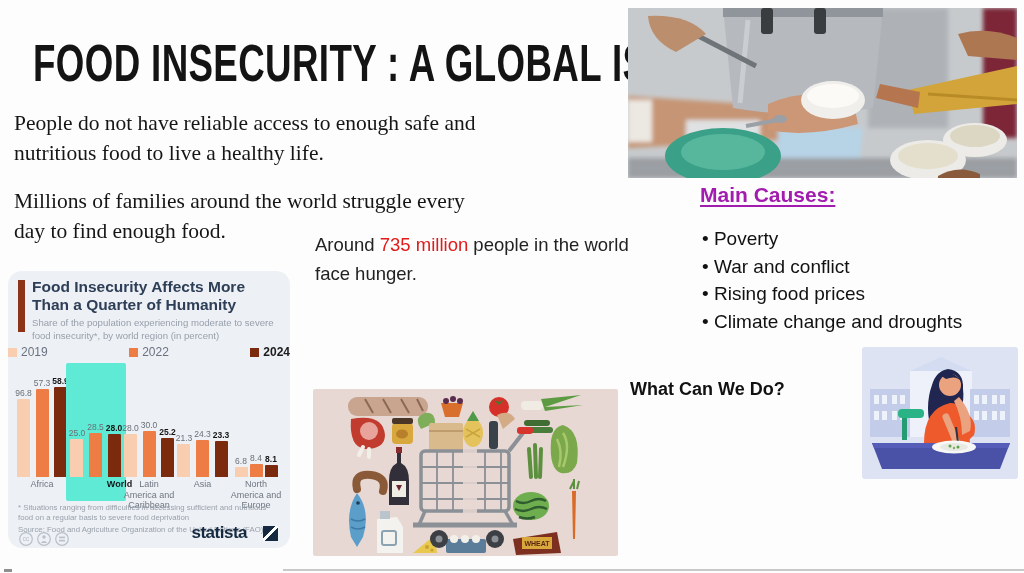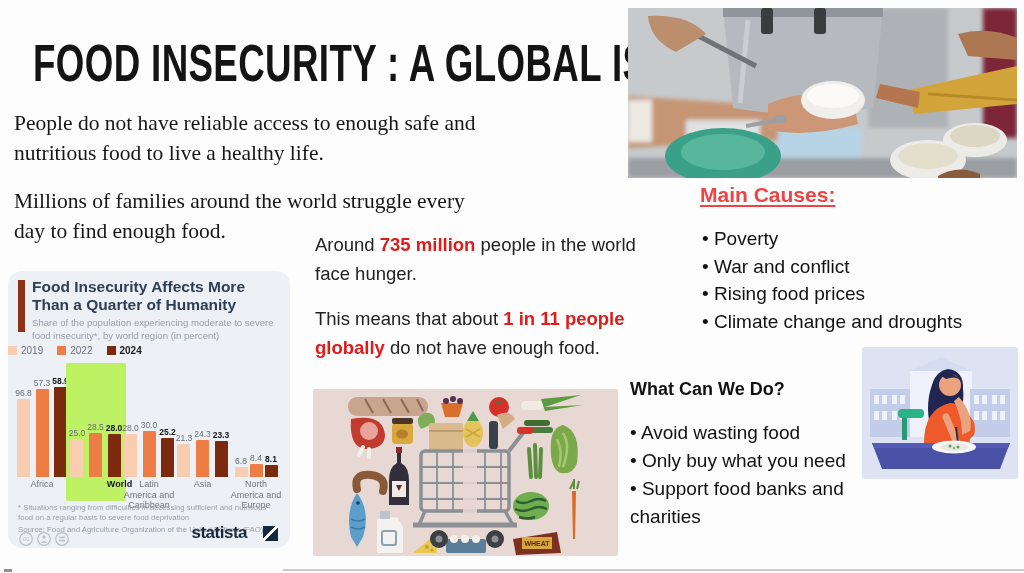--- a/index.html
+++ b/index.html
@@ -16,48 +16,48 @@
   }
   .intro{ position:absolute; left:14px; width:478px;
     font-family:"Liberation Serif", serif; font-size:21.5px; line-height:1.4; color:#161616;}
   .intro.p1{ top:96px;margin-top:12px; }
   .intro.p2{ top:186px; }
 
   
   .facts{ position:absolute; left:315px; top:231px; width:346px;
     font-size:18.5px; line-height:1.55; color:#222;}
   .facts p + p { margin-top:17px; }
-  .hl{ font-weight:bold; }
+  .hl{ font-weight:normal; }
 
   
   .causes-heading{ position:absolute; left:700px; top:183px; font-size:21px; font-weight:bold;
     text-decoration:underline; text-decoration-thickness:2px; text-underline-offset:3px;}
   ul.blist{ list-style:none; }
   ul.blist li::before{ content:"• "; }
   .causes-list{ position:absolute; left:702px; top:225px; width:320px; font-size:19px; line-height:27.5px; color:#111;}
   .do-heading{ position:absolute; left:630px; top:379px; font-size:18px; font-weight:bold; color:#111;}
   .do-list{ position:absolute; left:630px; top:419px; width:237px; font-size:19px; line-height:28px; color:#111;}
 
   
   .chart-card{ position:absolute; left:8px; top:271px; width:282px; height:277px;
     background:#edf0f5; border-radius:14px; font-family:"Liberation Sans", sans-serif;}
   .chart-accent{ position:absolute; left:10px; top:9px; width:7px; height:52px; background:#8d3418; }
   .chart-title{ position:absolute; left:24px; top:7px; width:250px;
     font-size:15.5px; line-height:1.16; font-weight:bold; color:#2d3e56; }
   .chart-subtitle{ position:absolute; left:24px; top:46px; width:248px;
     font-size:9.6px; line-height:1.32; color:#98a0ab; }
-  .chart-legend{ position:absolute; left:0; right:0; top:74px; display:flex; justify-content:flex-start; gap:14px;
-    font-size:10px; color:#6a7280; }
+  .chart-legend{ position:absolute; left:0; right:0; top:74px; display:flex; justify-content:space-between; gap:14px;
+    font-size:12px; color:#6a7280; }
   .legend-item{ display:inline-flex; align-items:center; gap:4px; }
   .legend-item .swatch{ width:9px; height:9px; display:inline-block; }
   .legend-item.strong{ font-weight:bold; color:#1c1c1c; }
   .chart-plot{ position:absolute; left:8px; right:8px; top:92px; height:138px;
     display:flex; justify-content:space-between; }
   .bar-group{ width:52px; height:138px; display:flex; flex-direction:column; justify-content:flex-end; align-items:center; }
-  .bar-group.highlight{ background:#bef264; border-radius:2px; margin:0 -4px; padding:0 4px; width:60px; }
+  .bar-group.highlight{ background:#5eead4; border-radius:2px; margin:0 -4px; padding:0 4px; width:60px; }
   .bars{ display:flex; align-items:flex-end; justify-content:center; gap:2px; }
   .bar-col{ display:flex; flex-direction:column; align-items:center; }
   .bar-value{ font-size:8.5px; color:#6a7077; margin-bottom:1px; white-space:nowrap;margin-top:12px; }
   .bar-value.strong{ font-weight:bold; color:#141414; }
   .bar{ width:13px; border-radius:1px 1px 0 0; }
   .bar-label{ height:22px; margin-top:2px; font-size:9px; line-height:1.18; text-align:center; color:#6f7680; }
   .bar-label.strong{ font-weight:bold; color:#16161a;margin-left:48px; }
   .chart-footnote{ position:absolute; left:10px; right:12px; top:232px;
     font-size:7.8px; line-height:1.3; color:#9aa1ab; }
   .chart-source{ position:absolute; left:10px; right:12px; top:254px; font-size:7.8px; color:#9aa1ab; }
@@ -81,37 +81,31 @@
 <body>
 
 <div id="slide">
 
   <div class="slide-title">FOOD INSECURITY : A GLOBAL ISSUE</div>
   <p class="intro p1">People do not have reliable access to enough safe and nutritious food to live a healthy life.</p>
   <p class="intro p2">Millions of families around the world struggle every day to find enough food.</p>
 
   <div class="facts">
     <p><span>Around </span><span class="hl" style="color: rgb(225, 26, 26);">735 million</span><span> people in the world face hunger.</span></p>
-    <p><span>This means that about </span><span class="hl" style="color: rgb(225, 26, 26);">1 in 11 people globally</span><span> do not have enough food.</span></p>
   </div>
 
-  <div class="causes-heading" style="color: #ef4444;">Main Causes:</div>
+  <div class="causes-heading" style="color: #a21caf;">Main Causes:</div>
   <ul class="blist causes-list">
       <li>Poverty</li>
       <li>War and conflict</li>
       <li>Rising food prices</li>
       <li>Climate change and droughts</li>
     </ul>
 
   <div class="do-heading">What Can We Do?</div>
-  <ul class="blist do-list">
-      <li>Avoid wasting food</li>
-      <li>Only buy what you need</li>
-      <li>Support food banks and charities</li>
-    </ul>
 
   <div class="chart-card">
     <div class="chart-accent"></div>
     <div class="chart-title">Food Insecurity Affects More Than a Quarter of Humanity</div>
     <div class="chart-subtitle">Share of the population experiencing moderate to severe food insecurity*, by world region (in percent)</div>
     <div class="chart-legend">
         <span class="legend-item">
           <span class="swatch" style="background: rgb(248, 205, 176);"></span>
           <span>2019</span>
         </span>

